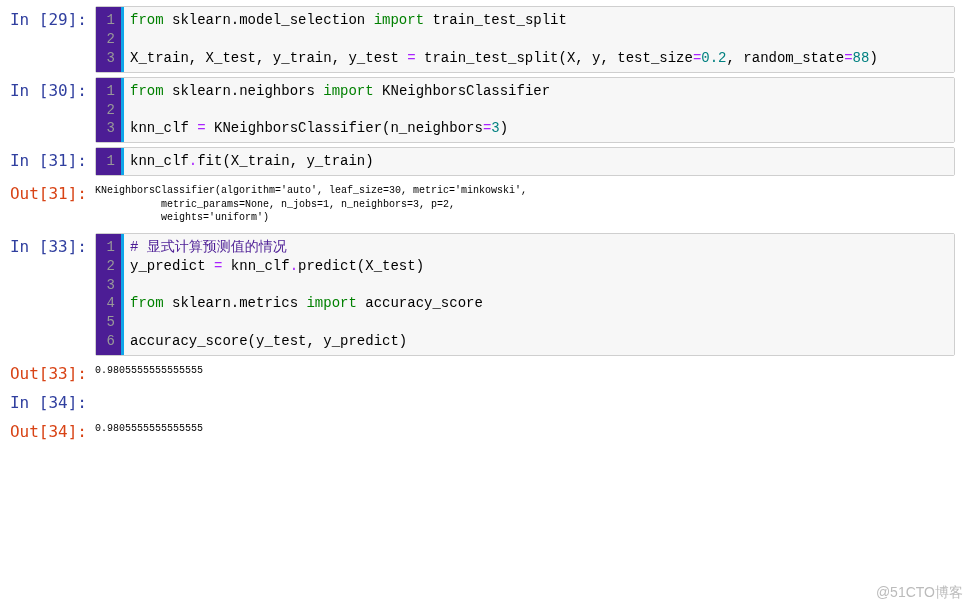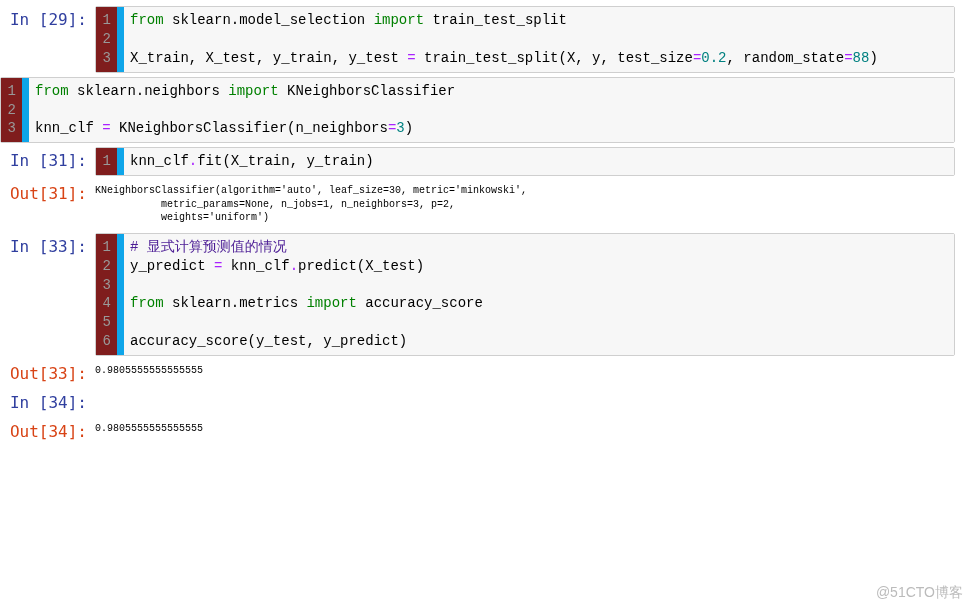--- a/index.html
+++ b/index.html
@@ -31,22 +31,22 @@
     display: flex;
     margin-right: 8px;
   }
   .gutter {
     flex: 0 0 28px;
     padding: 4px 6px 4px 0;
     text-align: right;
     font-family: Consolas, "Courier New", monospace;
     font-size: 14px;
     color: #999;
-    background: #7f1d1d;
-    border-right: 7px solid #0ea5e9;
+    background: #4c1d95;
+    border-right: 3px solid #0ea5e9;
     line-height: 1.35;
   }
   .code {
     flex: 1 1 auto;
     padding: 4px 6px;
     font-family: Consolas, "Courier New", monospace;
     font-size: 14px;
     line-height: 1.35;
     white-space: pre;
     background: #f7f7f7;
@@ -85,20 +85,21 @@
         <div class="gutter">1
 2
 3</div>
         <div class="code"><span class="tok-kw">from</span> sklearn.model_selection <span class="tok-kw">import</span> train_test_split
 
 X_train, X_test, y_train, y_test <span class="tok-op">=</span> train_test_split(X, y, test_size<span class="tok-op">=</span><span class="tok-num">0.2</span>, random_state<span class="tok-op">=</span><span class="tok-num">88</span>)
 </div>
       </div>
     </div>
     <div class="cell">
+      <div class="prompt prompt-in">In [30]:</div>
       <div class="input-area">
         <div class="gutter">1
 2
 3</div>
         <div class="code"><span class="tok-kw">from</span> sklearn.neighbors <span class="tok-kw">import</span> KNeighborsClassifier
 
 knn_clf <span class="tok-op">=</span> KNeighborsClassifier(n_neighbors<span class="tok-op">=</span><span class="tok-num">3</span>)
 </div>
       </div>
     </div>

